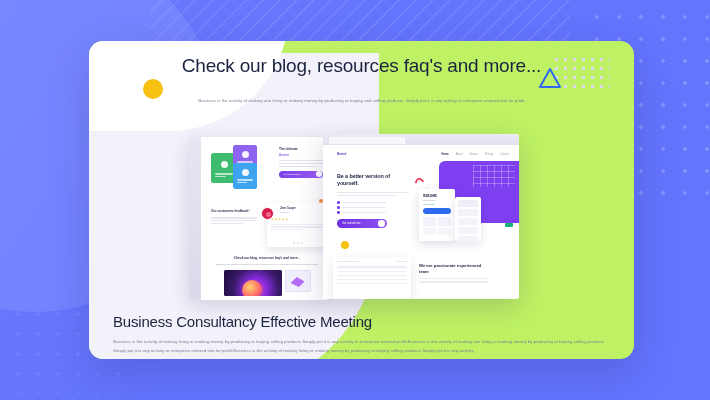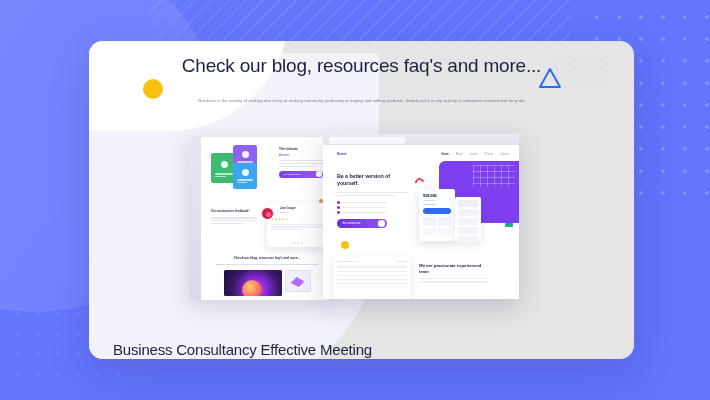--- a/index.html
+++ b/index.html
@@ -53,21 +53,21 @@
     position: absolute; inset: 0;
     background: linear-gradient(125deg, rgba(255,255,255,0.05) 0%, rgba(255,255,255,0) 45%);
     pointer-events: none;
   }
 
   
   .page-card {
     position: absolute;
     left: 89px; top: 41px;
     width: 545px; height: 318px;
-    background: #e5e5e5;
+    background: #bef264;
     border-radius: 14px;
     overflow: hidden;
     box-shadow: 0 14px 40px rgba(30,30,90,0.18);
   }
   .card-wash {
     position: absolute;
     left: -40px; top: 12px;
     width: 330px; height: 340px;
     background: #f3f1fa;
     border-radius: 0 0 160px 0;
@@ -344,21 +344,21 @@
   .mll-yellow { position:absolute; left:18px; top:96px; width:8px;height:8px;border-radius:50%;background:#f7c112;}
 
   .mr-team { position:absolute; left:96px; top:118px; width:70px; }
   .mt-h { font-size:4.2px;color:#1c2340;font-weight:700;line-height:1.45;}
   .mt-lines { margin-top:3px;}
   .mt-lines i{display:block;height:1.2px;background:#eeedf6;margin-bottom:2px;border-radius:1px;}
 
   
   .bottom { position:absolute; left:24px; top:272px; right:18px;}
   .bottom-h {
-    font-size: 15px; color:#1c2340; font-weight:400; letter-spacing:-0.2px;margin-top:28px;
+    font-size: 15px; color:#1c2340; font-weight:400; letter-spacing:-0.2px;
   }
   .bottom-p {
     margin-top: 7px;
     font-size: 4.4px; line-height: 2.05; color:#7b7f96;
   }
 </style>
 </head>
 <body>
 
 <div class="stage">

